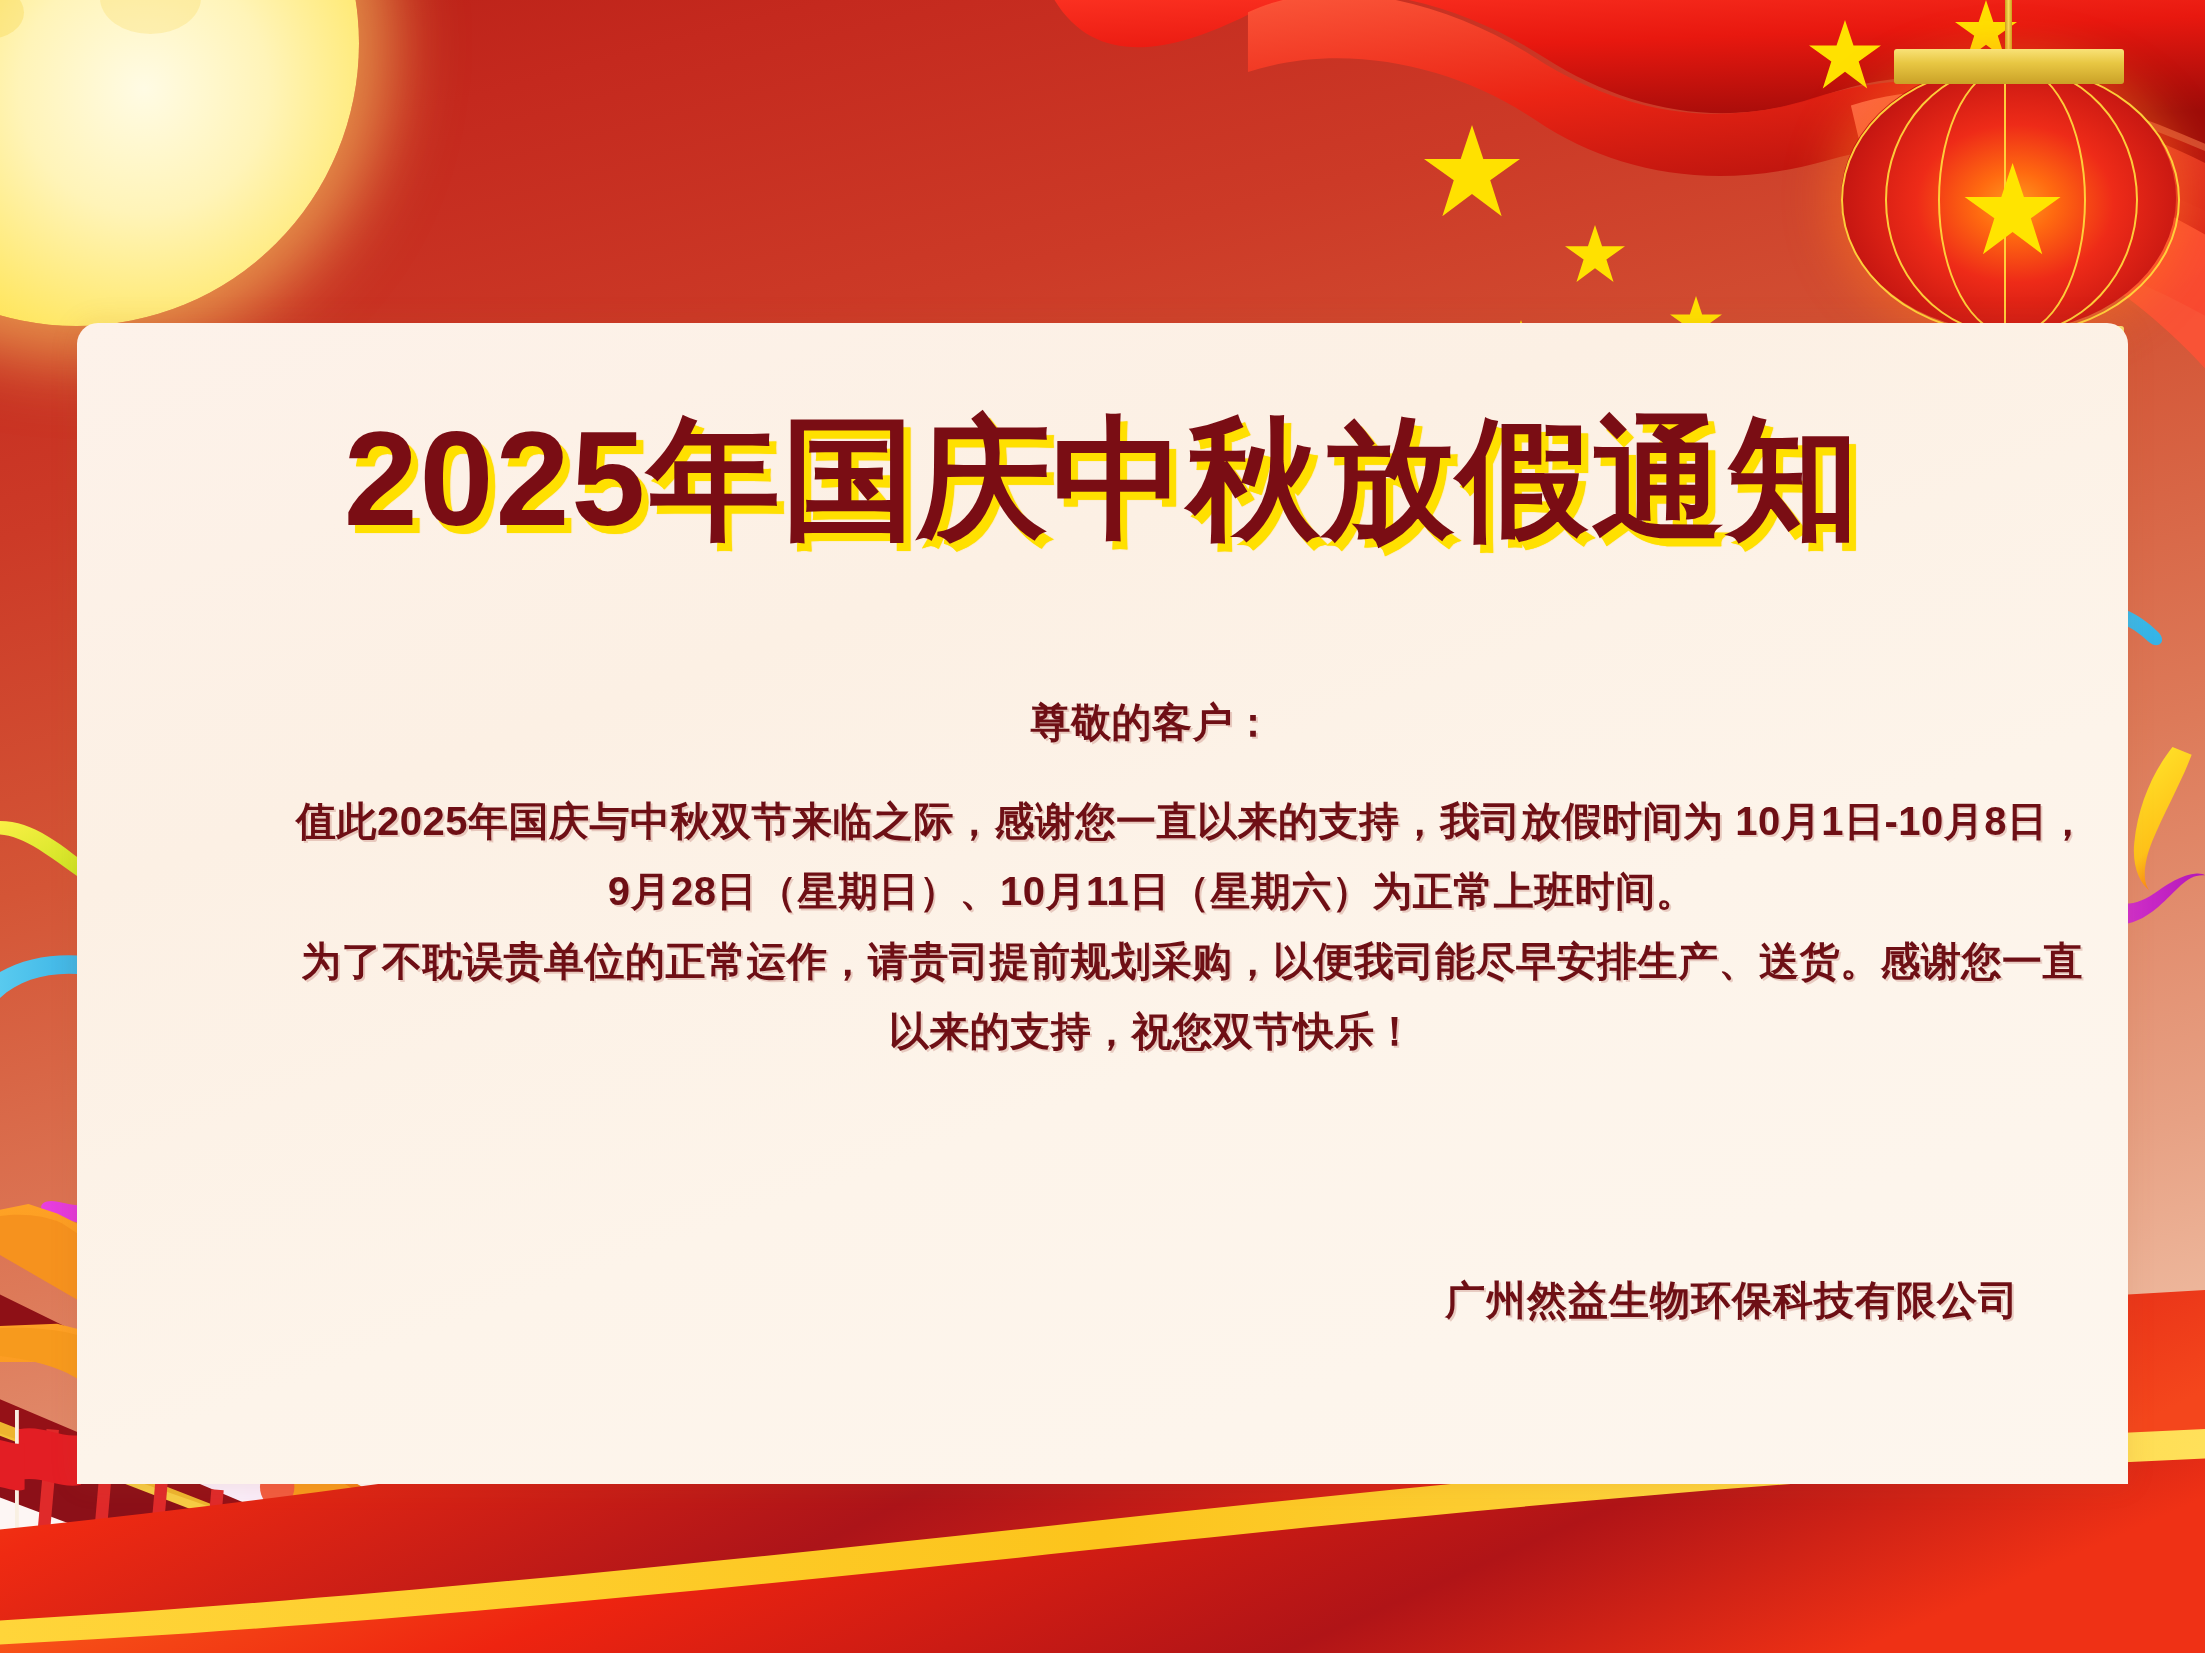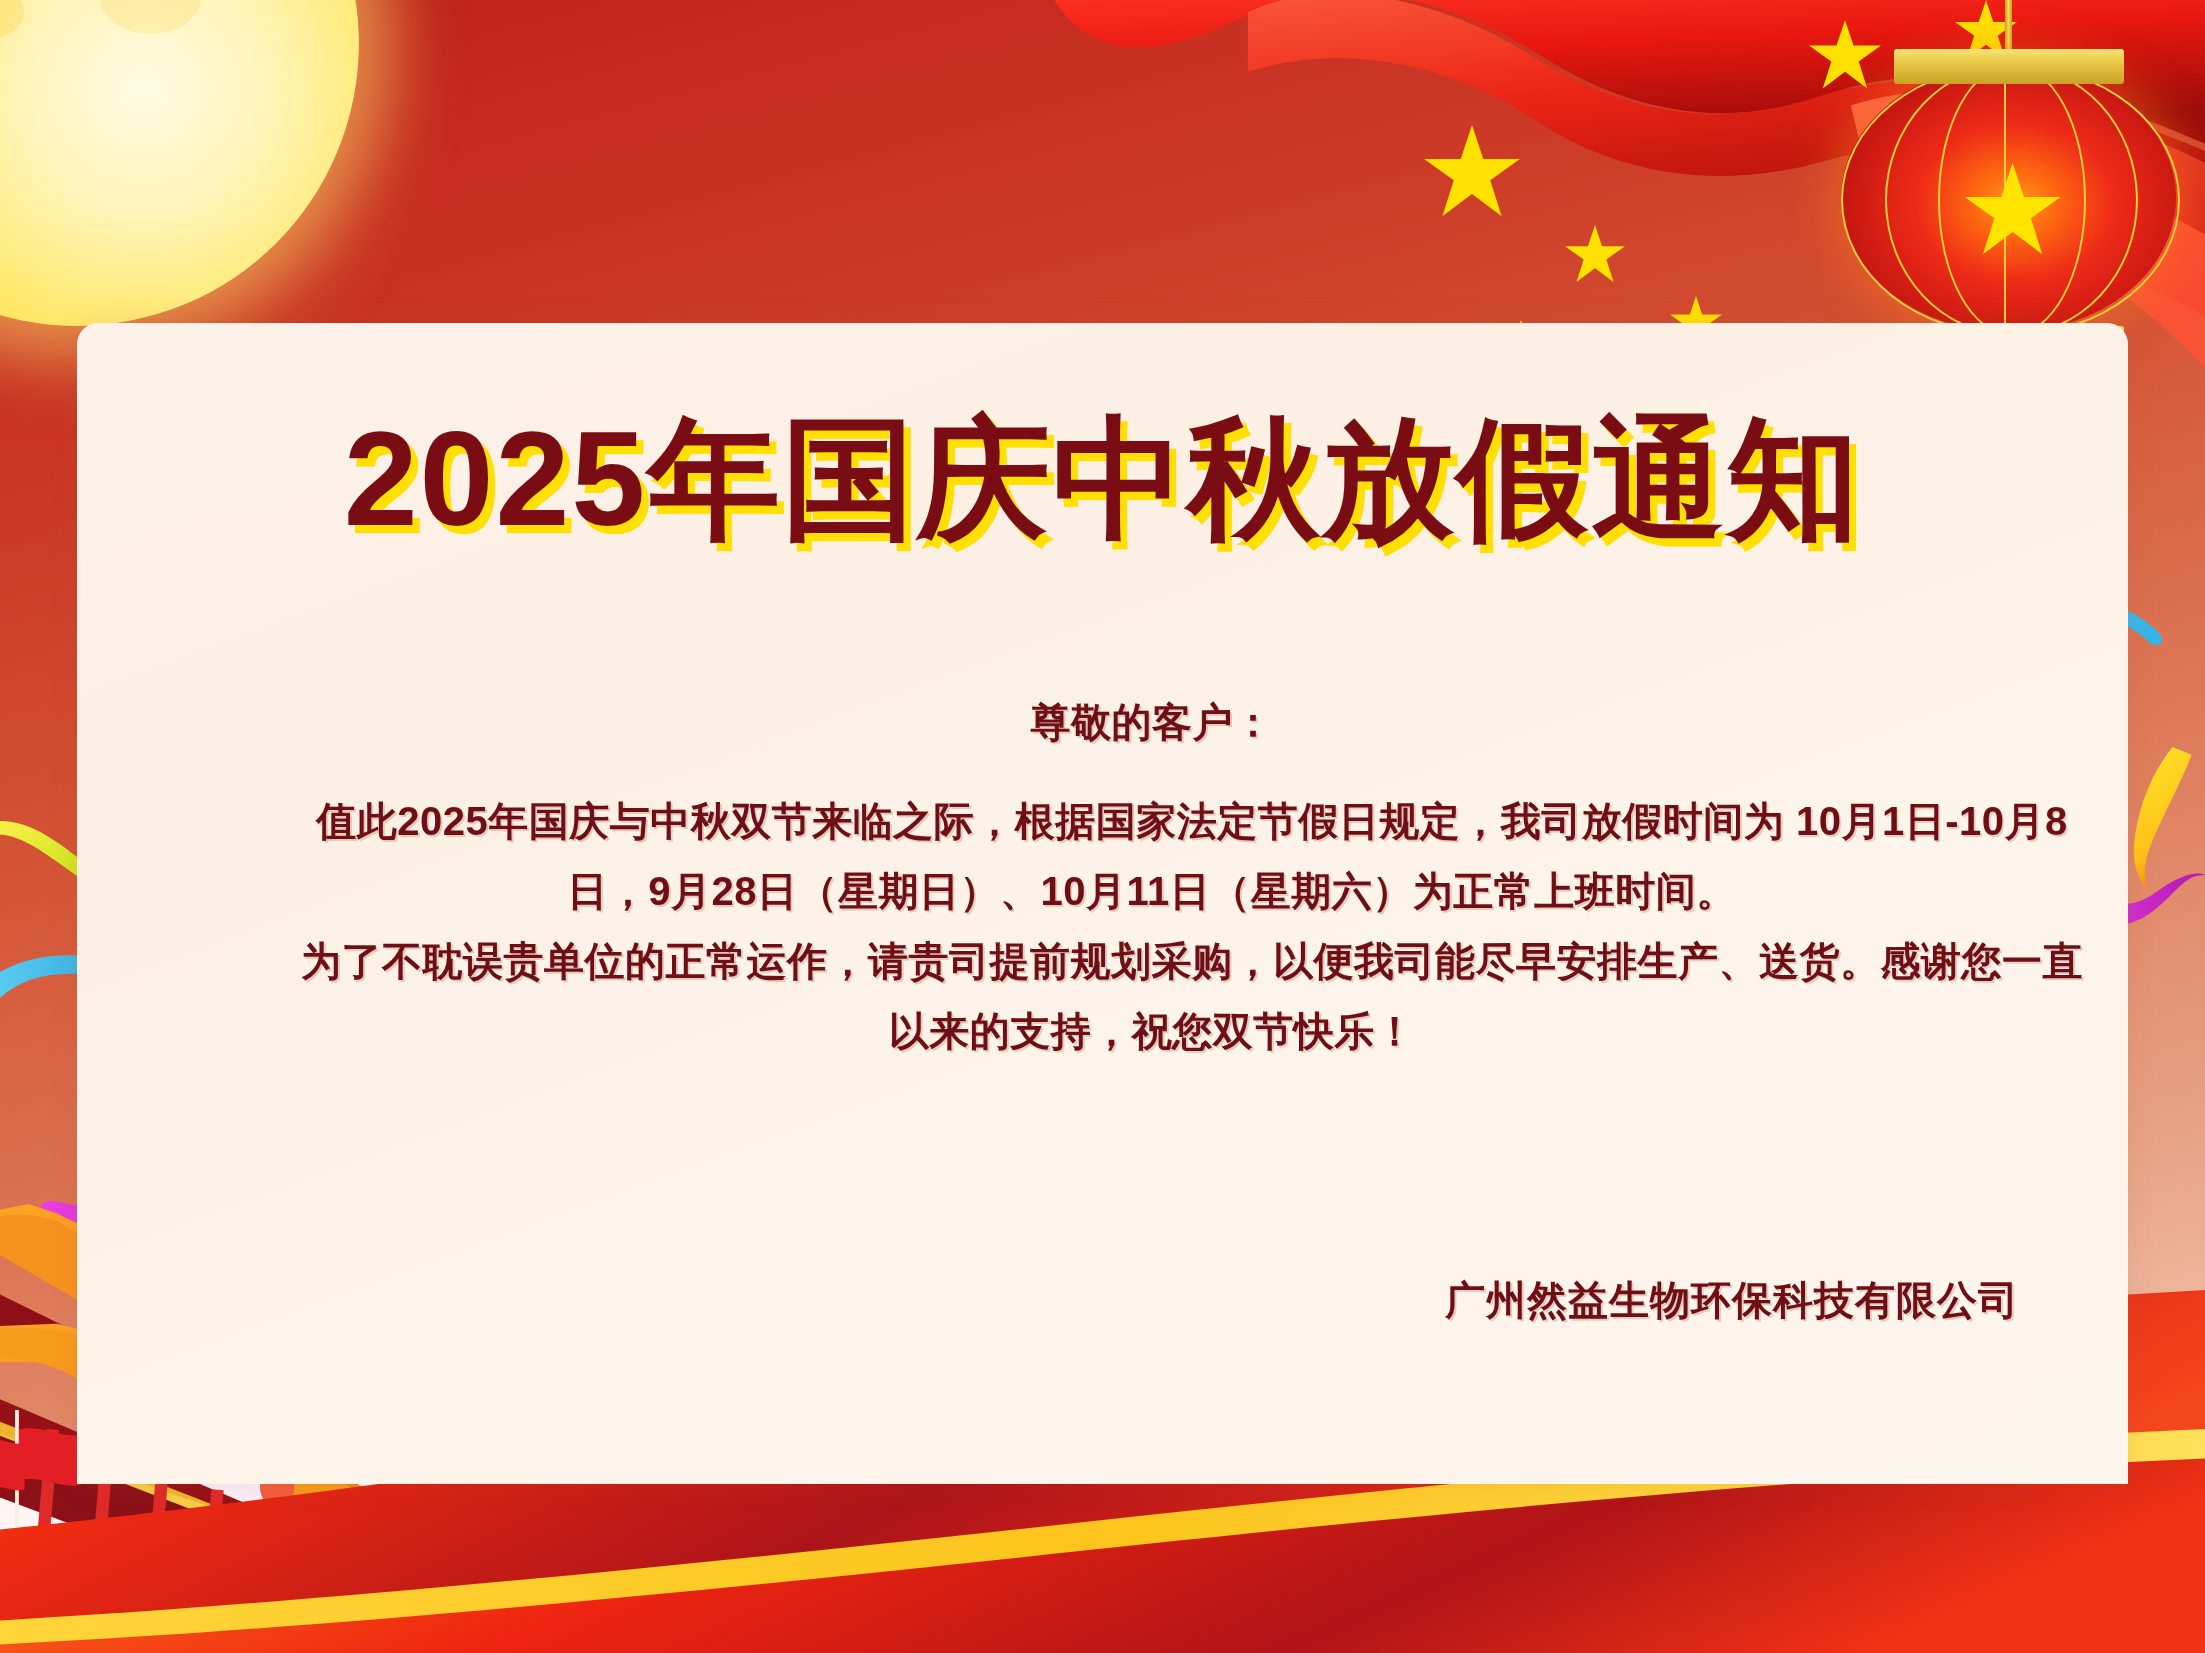--- a/index.html
+++ b/index.html
@@ -386,19 +386,19 @@
   </svg>
 </div>
 
 <div class="panel">
 
   <div class="title">2025年国庆中秋放假通知</div>
 
   <div class="body-text">
     <p>尊敬的客户：</p>
     <p style="height:29px;"></p>
-    <p><span class="indent"></span><span>值此2025年国庆与中秋双节来临之际，根据国家法定节假日规定，我司放假时间为  10月1日-10月8日，9月28日（星期日）、10月11日（星期六）为正常上班时间。</span></p>
+    <p><span class="indent"></span><span>值此2025年国庆与中秋双节来临之际，感谢您一直以来的支持，我司放假时间为  10月1日-10月8日，9月28日（星期日）、10月11日（星期六）为正常上班时间。</span></p>
     <p><span class="indent"></span><span>为了不耽误贵单位的正常运作，请贵司提前规划采购，以便我司能尽早安排生产、送货。感谢您一直以来的支持，祝您双节快乐！</span></p>
   </div>
 
   <div class="sign">广州然益生物环保科技有限公司</div>
 </div>
 
 
 </body></html>

